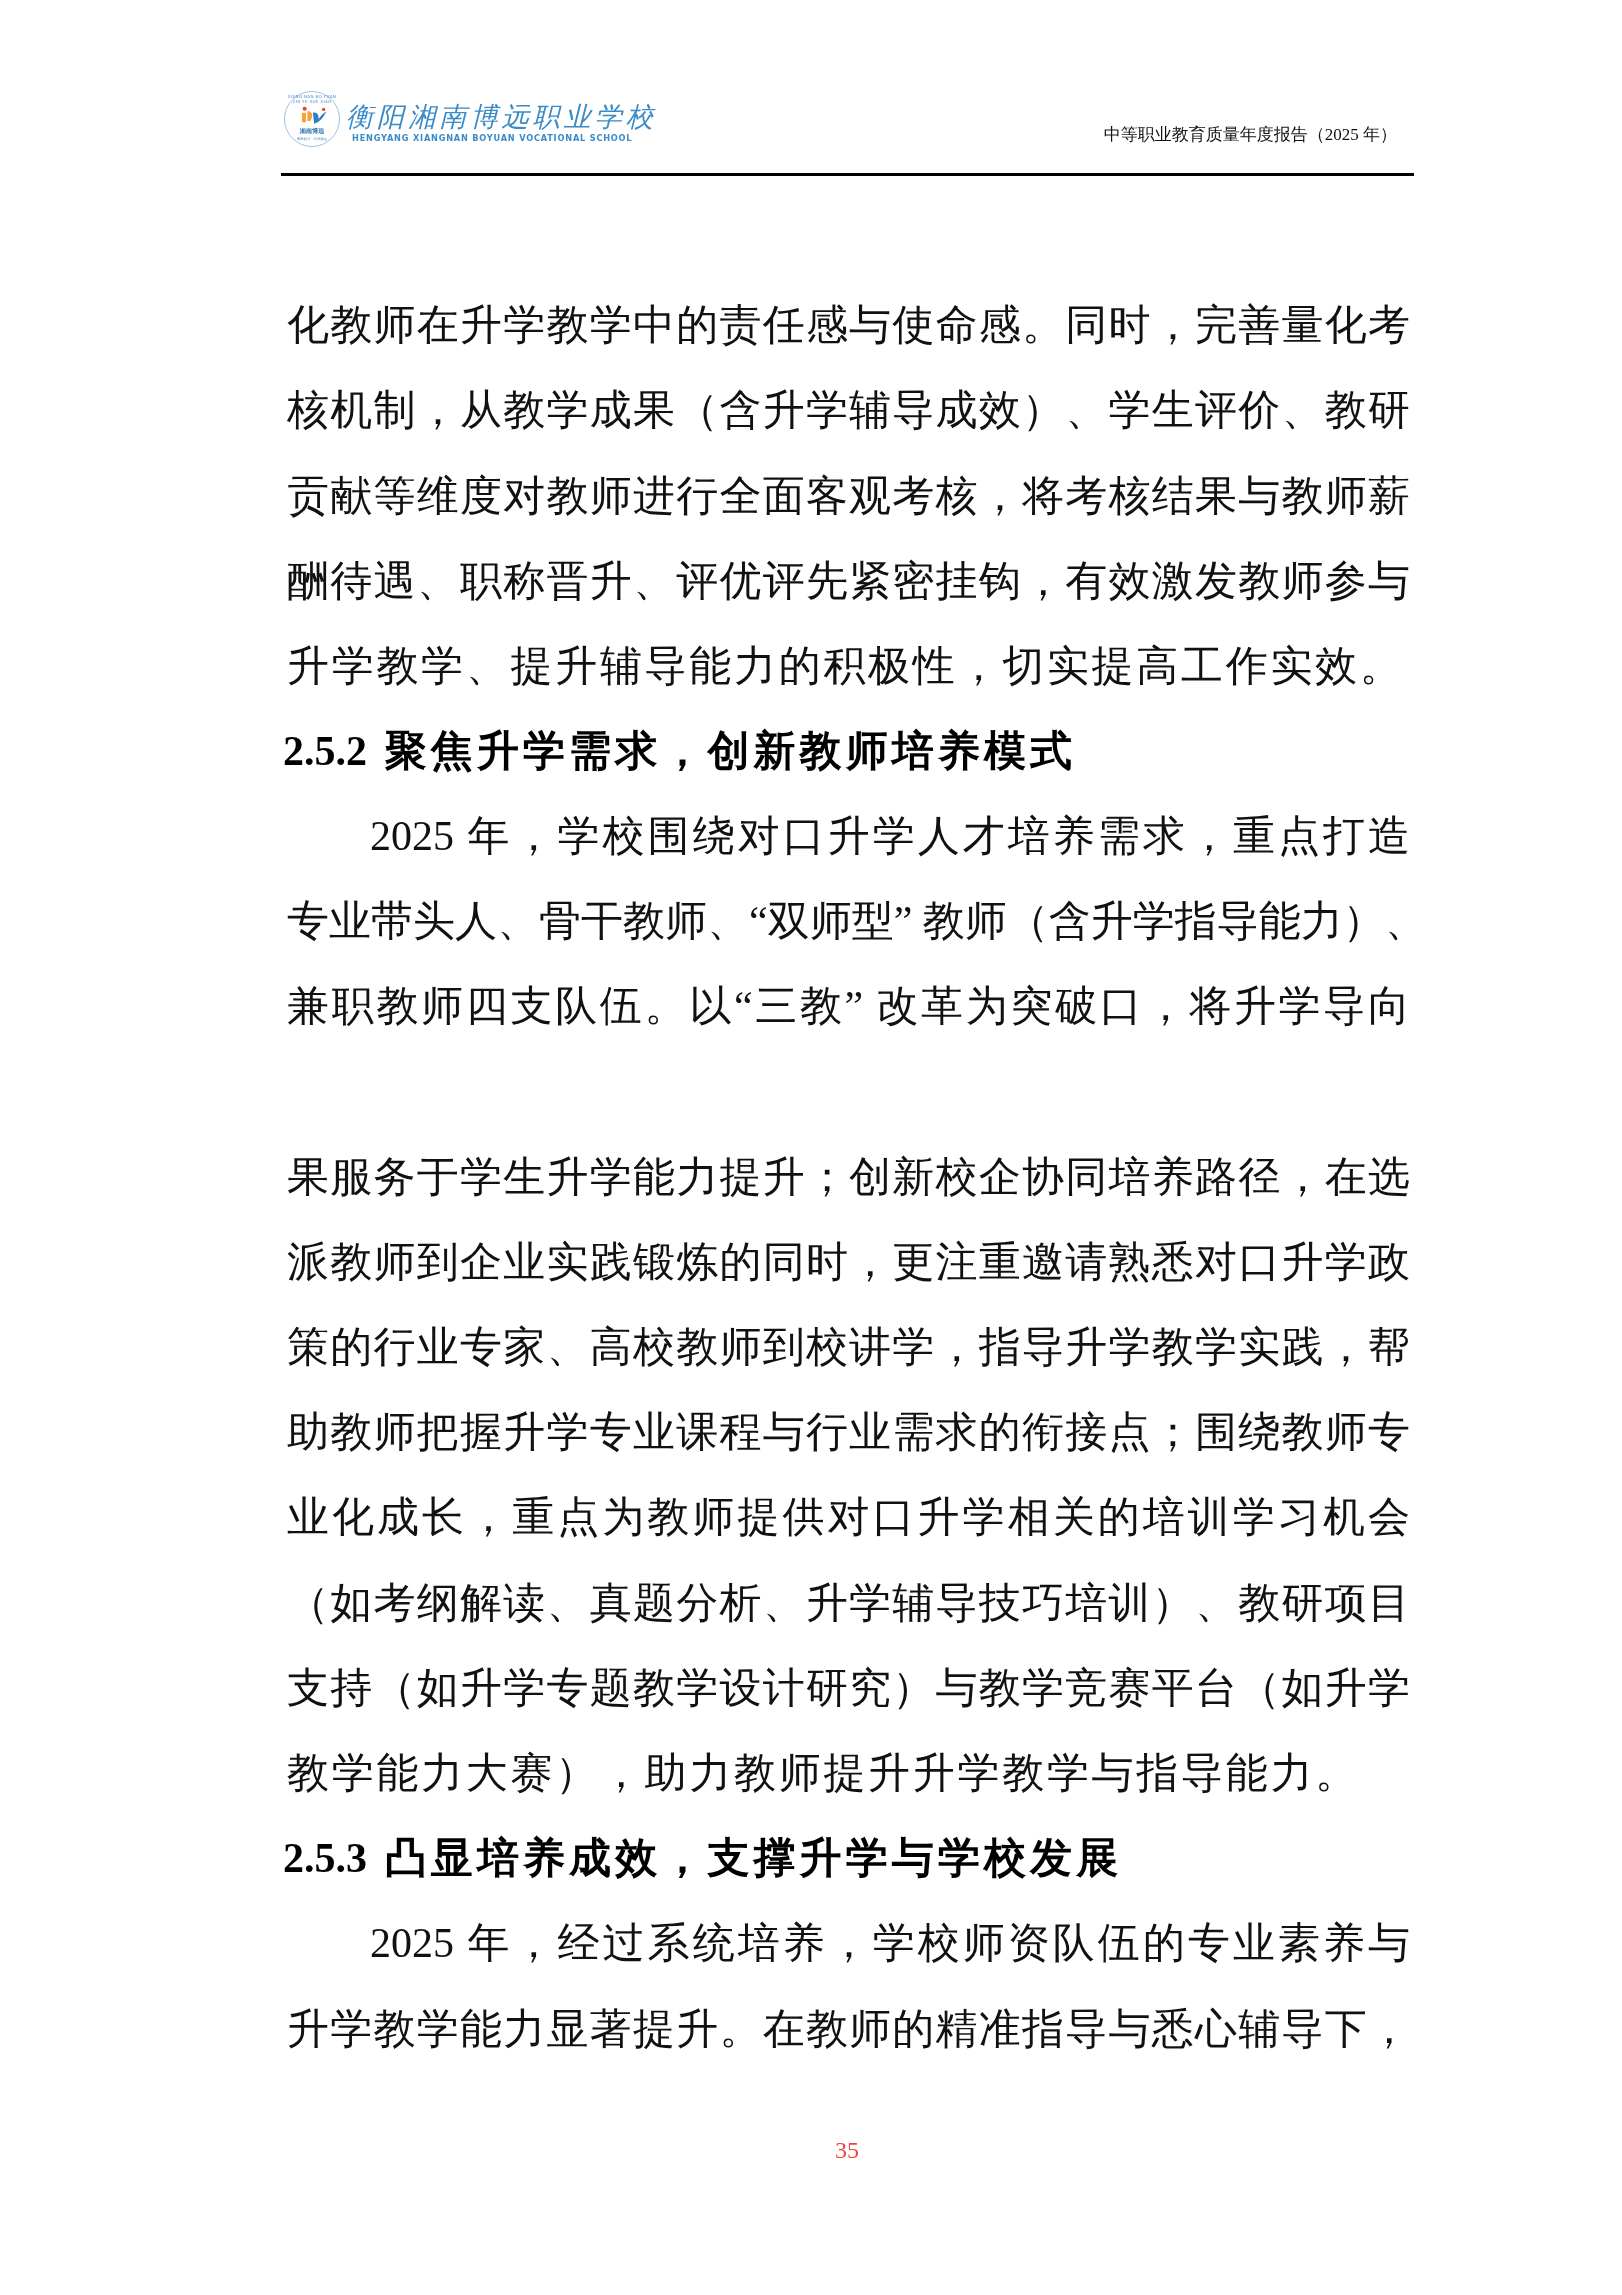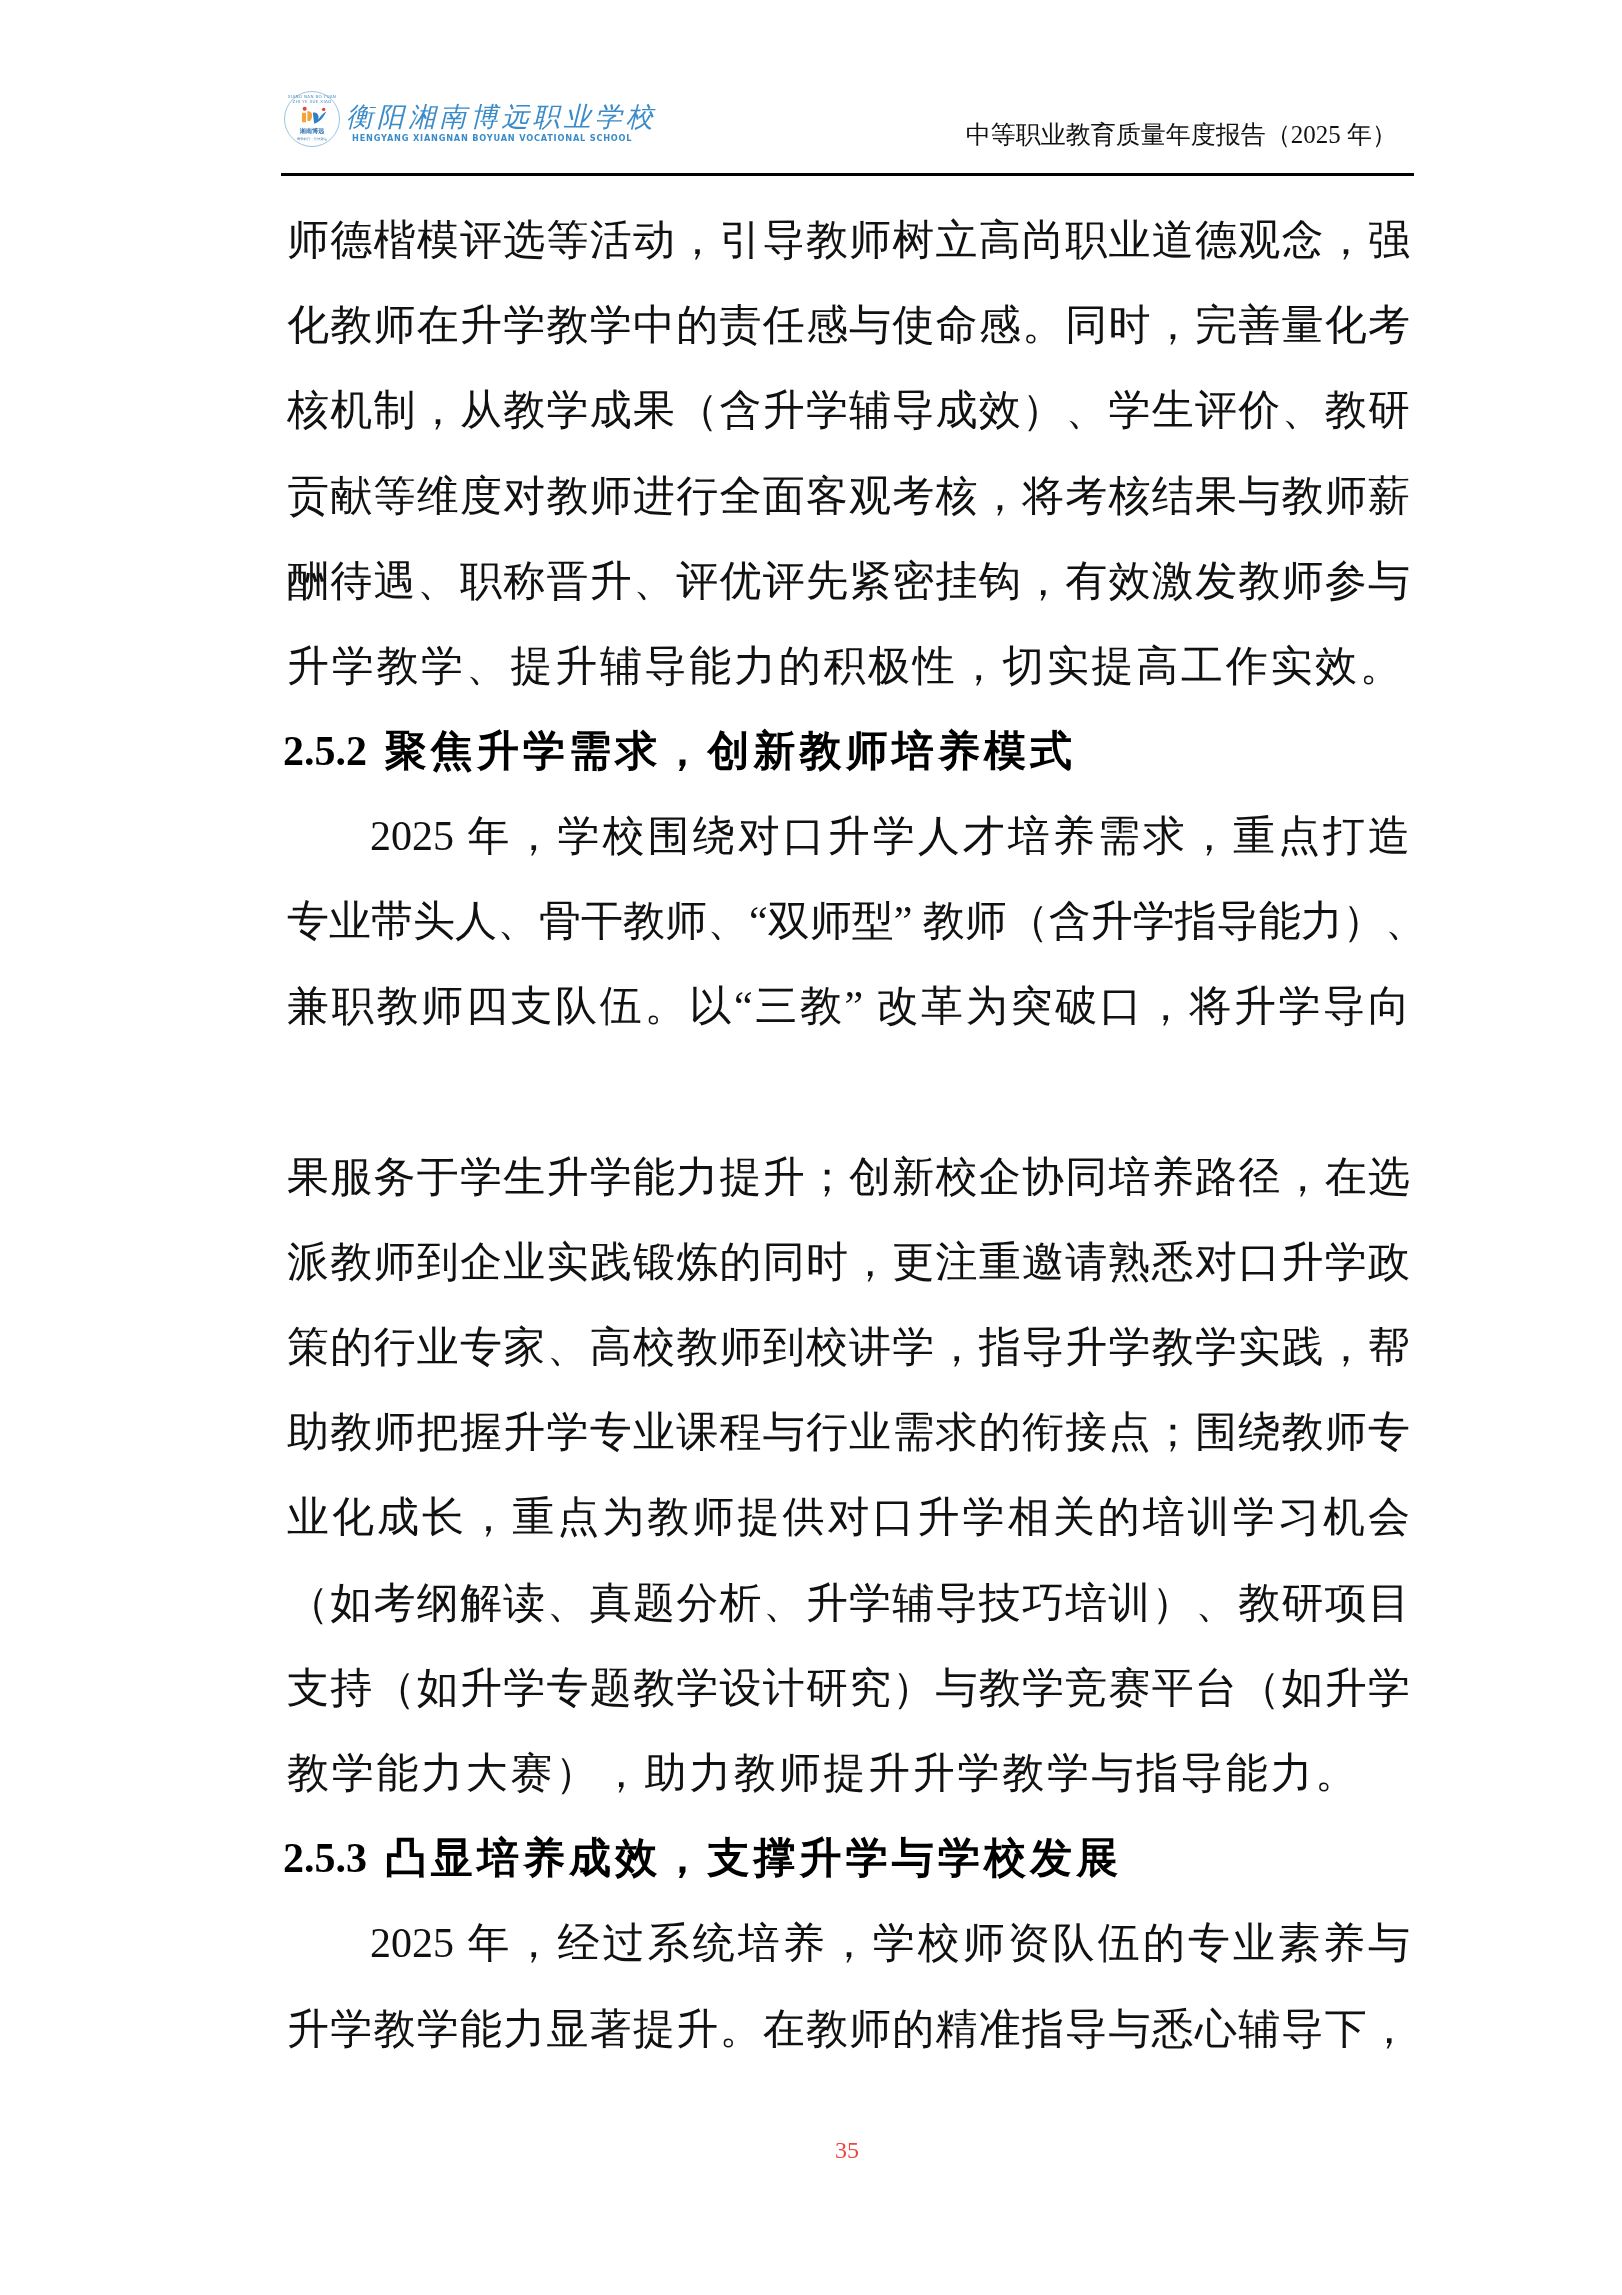--- a/index.html
+++ b/index.html
@@ -16,21 +16,21 @@
           font-family:"DejaVu Sans", sans-serif; font-size:6.1px; font-weight:bold; color:#2f6fb0; }
   .logo .motto { position:absolute; left:0; top:45px; width:100%; text-align:center;
           font-family:"DejaVu Sans", sans-serif; font-size:3.4px; color:#4a8ac4; }
   .school-cn { position:absolute; left:310px; top:101px; width:300px; height:31px;
           font-family:"DejaVu Serif", serif; font-size:27px; line-height:31px; color:#3a8bc8;
           font-style:italic; letter-spacing:4.1px; white-space:nowrap; }
   .school-en { position:absolute; left:316px; top:134px; width:293px; height:9.5px;
           font-family:"DejaVu Sans", sans-serif; font-weight:bold; font-size:8.2px; line-height:9.5px;
           color:#3a8bc8; letter-spacing:0.8px; white-space:nowrap; }
   .report-title { position:absolute; right:262px; top:121px; height:27px;
-          font-family:"Liberation Serif", "DejaVu Serif", serif; font-size:25px; line-height:27px;
+          font-family:"Liberation Serif", "DejaVu Serif", serif; font-size:17px; line-height:27px;
           color:#111; white-space:nowrap; }
   .header-rule { position:absolute; left:245px; top:173px; width:1133px; height:2.7px; background:#000; }
 
   
   .line { position:absolute; left:251px; width:1123px; height:44px;
           font-family:"Liberation Serif", "DejaVu Serif", serif; font-size:42px; line-height:44px;
           color:#111; white-space:nowrap; text-align:justify; text-align-last:justify; }
   .line.last { text-align-last:left; letter-spacing:2.7px; }
   .line.indent { left:334px; width:1040px; }
   .heading { position:absolute; left:247px; height:44px;
@@ -56,21 +56,20 @@
       <circle cx="36" cy="5" r="2.5" fill="#e8452c"></circle>
     </svg>
     <div class="seal-name">湘南博远</div>
     <div class="motto">博学躬行 · 厚德致远</div>
   </div>
   <div class="school-cn">衡阳湘南博远职业学校</div>
   <div class="school-en">HENGYANG XIANGNAN BOYUAN VOCATIONAL SCHOOL</div>
   <div class="report-title">中等职业教育质量年度报告（2025 年）</div>
   <div class="header-rule"></div>
 
-  <div class="line" style="top:218px">师德楷模评选等活动，引导教师树立高尚职业道德观念，强</div>
   <div class="line" style="top:303px">化教师在升学教学中的责任感与使命感。同时，完善量化考</div>
   <div class="line" style="top:388px">核机制，从教学成果（含升学辅导成效）、学生评价、教研</div>
   <div class="line" style="top:474px">贡献等维度对教师进行全面客观考核，将考核结果与教师薪</div>
   <div class="line" style="top:559px">酬待遇、职称晋升、评优评先紧密挂钩，有效激发教师参与</div>
   <div class="line last" style="top:644px">升学教学、提升辅导能力的积极性，切实提高工作实效。</div>
 
   <div class="heading" style="top:729px">
     <span class="num">2.5.2</span><span>聚焦升学需求，创新教师培养模式</span>
   </div>
   <div class="line indent" style="top:814px">2025 年，学校围绕对口升学人才培养需求，重点打造</div>

